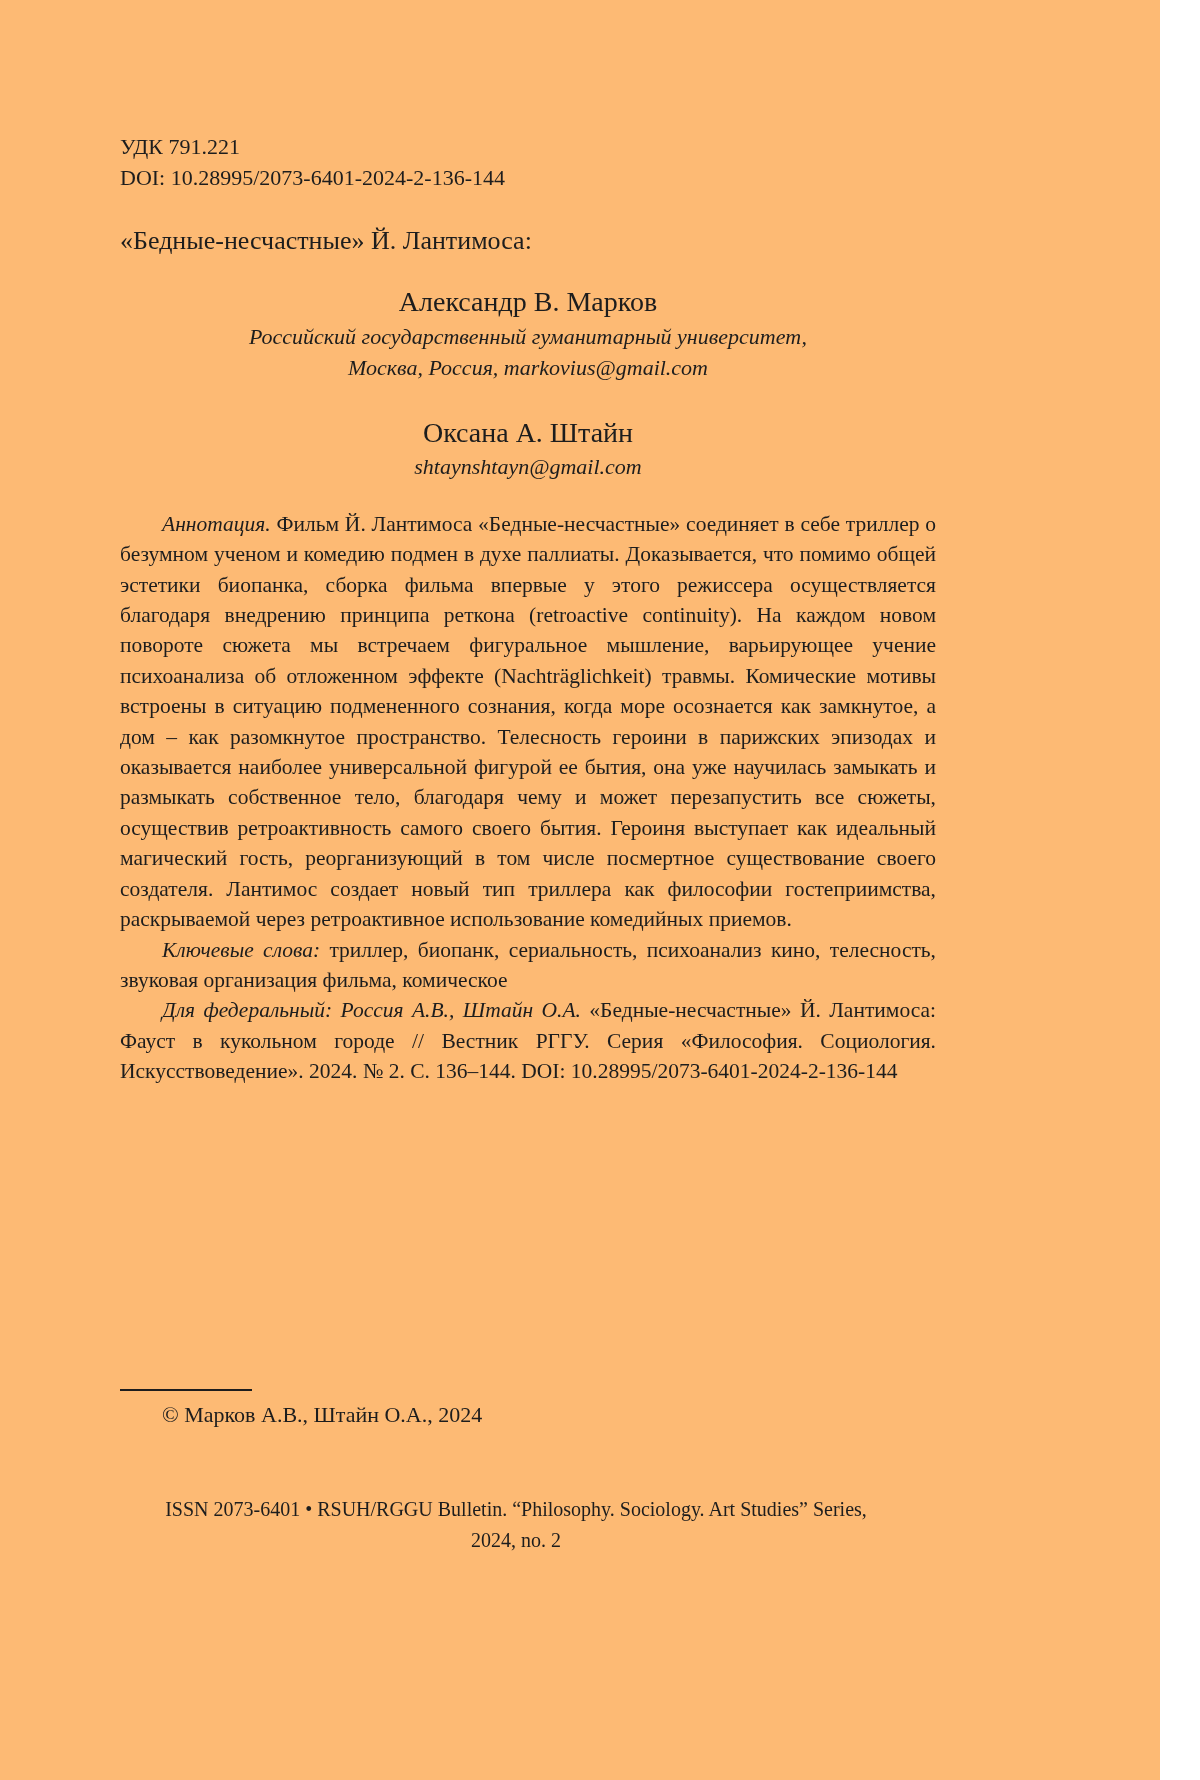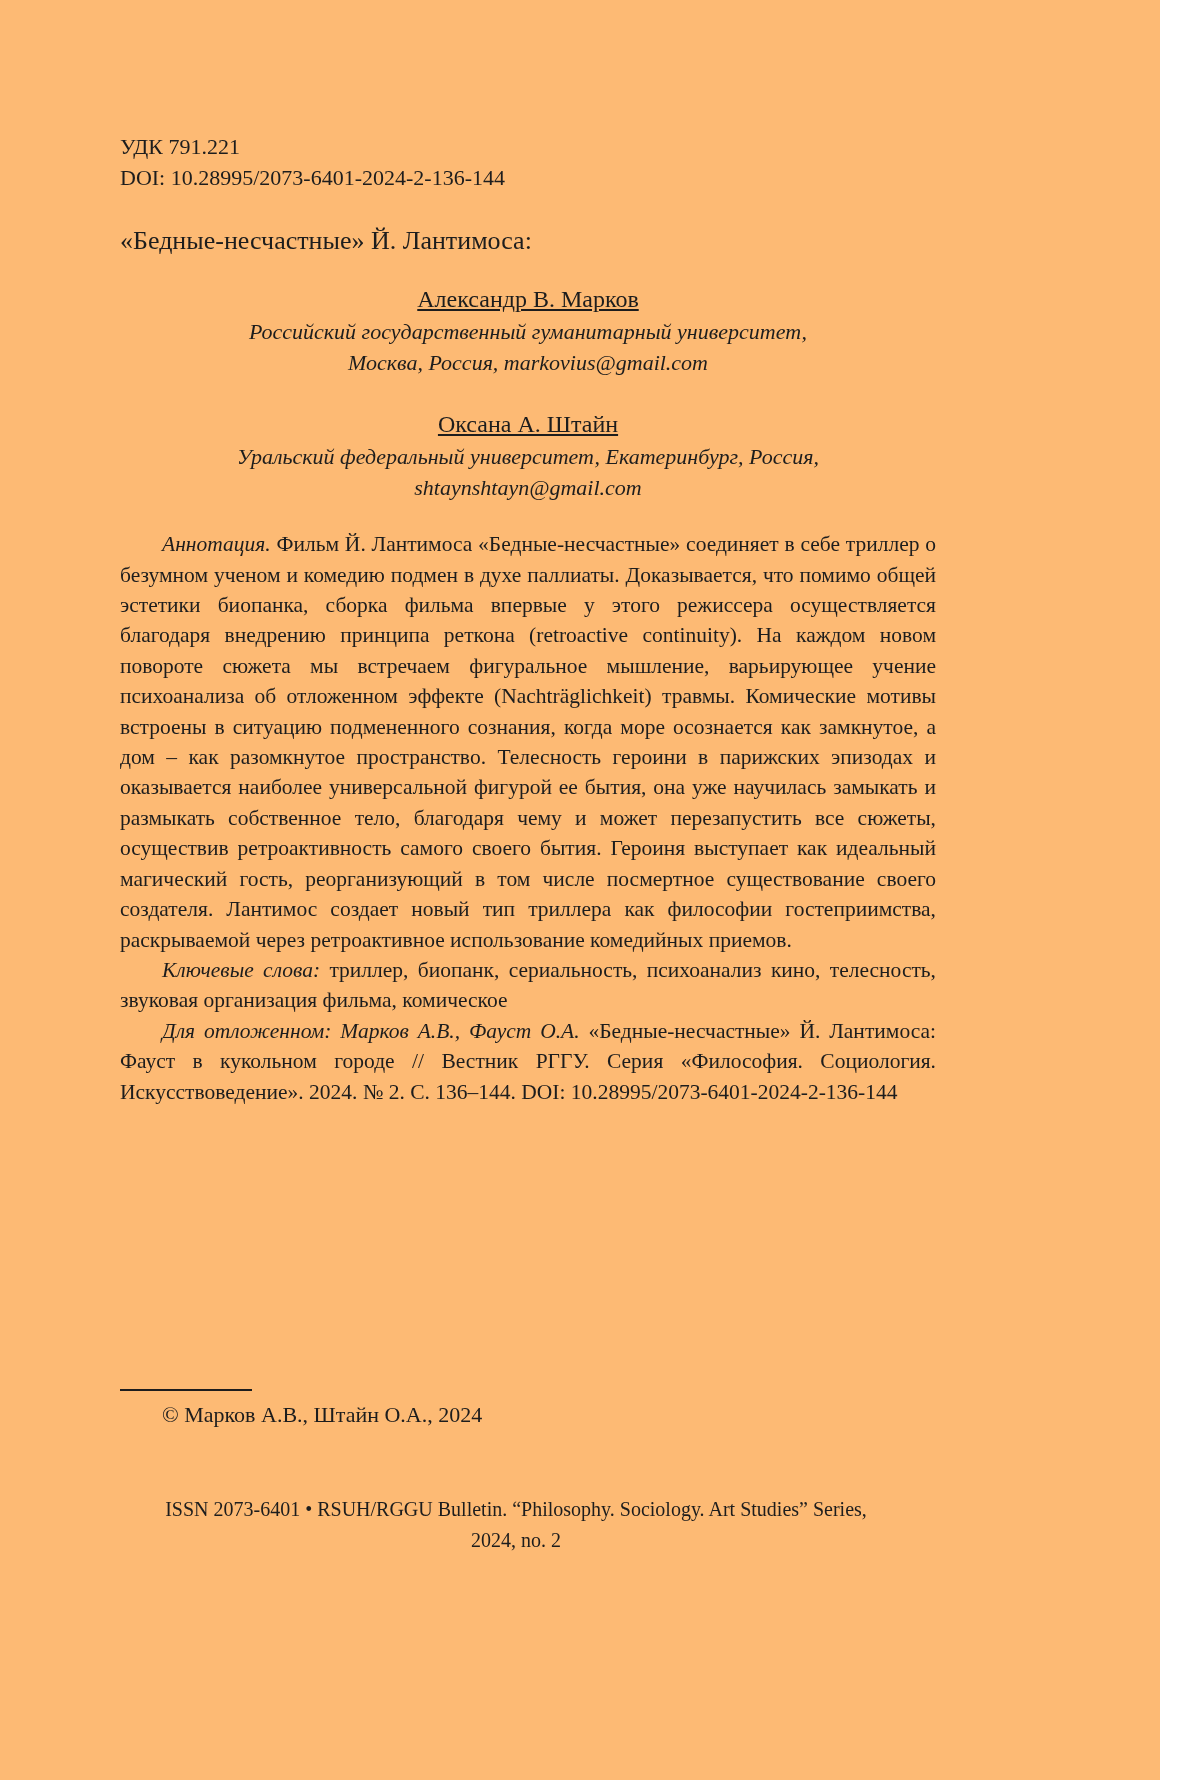--- a/index.html
+++ b/index.html
@@ -38,23 +38,22 @@
     line-height: 1.3;
   }
   .author-block {
     margin-top: 26px;
     text-align: center;
   }
   .author-block.second {
     margin-top: 30px;
   }
   .author-name {
-    font-size: 24px;
+    font-size: 28px;
     line-height: 1.35;
-    text-decoration: underline;
   }
   .affiliation {
     font-style: italic;
     font-size: 22px;
     line-height: 1.42;
   }
   .body-text {
     margin-top: 26px;
     font-size: 21.5px;
     line-height: 1.415;
@@ -114,29 +113,28 @@
       <div class="author-name">Александр В. Марков</div>
       <div class="affiliation">
         <div>Российский государственный гуманитарный университет,</div>
         <div>Москва, Россия, markovius@gmail.com</div>
       </div>
     </div>
 
     <div class="author-block second">
       <div class="author-name">Оксана А. Штайн</div>
       <div class="affiliation">
-        <div>Уральский федеральный университет, Екатеринбург, Россия,</div>
         <div>shtaynshtayn@gmail.com</div>
       </div>
     </div>
 
     <div class="body-text">
       <p class="para"><span class="italic">Аннотация.</span><span> Фильм Й. Лантимоса «Бедные-несчастные» соединяет в себе триллер о безумном ученом и комедию подмен в духе паллиаты. Доказывается, что помимо общей эстетики биопанка, сборка фильма впервые у этого режиссера осуществляется благодаря внедрению принципа реткона (retroactive continuity). На каждом новом повороте сюжета мы встречаем фигуральное мышление, варьирующее учение психоанализа об отложенном эффекте (Nachträglichkeit) травмы. Комические мотивы встроены в ситуацию подмененного сознания, когда море осознается как замкнутое, а дом – как разомкнутое пространство. Телесность героини в парижских эпизодах и оказывается наиболее универсальной фигурой ее бытия, она уже научилась замыкать и размыкать собственное тело, благодаря чему и может перезапустить все сюжеты, осуществив ретроактивность самого своего бытия. Героиня выступает как идеальный магический гость, реорганизующий в том числе посмертное существование своего создателя. Лантимос создает новый тип триллера как философии гостеприимства, раскрываемой через ретроактивное использование комедийных приемов.</span></p>
       <p class="para"><span class="italic">Ключевые слова:</span><span> триллер, биопанк, сериальность, психоанализ кино, телесность, звуковая организация фильма, комическое</span></p>
-      <p class="para citation-para"><span class="italic">Для отложенном:</span><span class="italic"> Марков А.В., Фауст О.А.</span><span> «Бедные-несчастные» Й. Лантимоса: Фауст в кукольном городе // Вестник РГГУ. Серия «Философия. Социология. Искусствоведение». 2024. № 2. С. 136–144. DOI: 10.28995/2073-6401-2024-2-136-144</span></p>
+      <p class="para citation-para"><span class="italic">Для федеральный:</span><span class="italic"> Россия А.В., Штайн О.А.</span><span> «Бедные-несчастные» Й. Лантимоса: Фауст в кукольном городе // Вестник РГГУ. Серия «Философия. Социология. Искусствоведение». 2024. № 2. С. 136–144. DOI: 10.28995/2073-6401-2024-2-136-144</span></p>
     </div>
 
   </div>
 
   <div class="copyright-rule"></div>
   <div class="copyright-line">© Марков А.В., Штайн О.А., 2024</div>
 
   <div class="journal-footer">
     <div>ISSN 2073-6401 • RSUH/RGGU Bulletin. “Philosophy. Sociology. Art Studies” Series,</div>
     <div>2024, no. 2</div>

